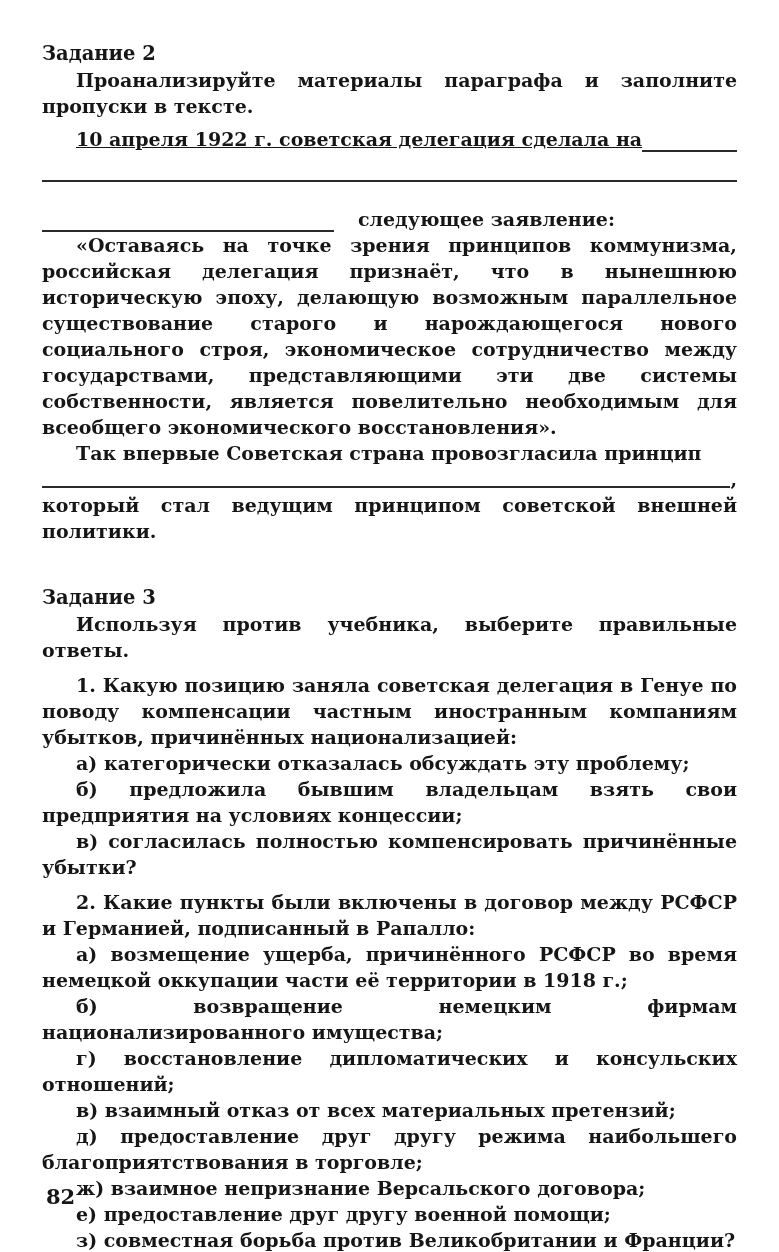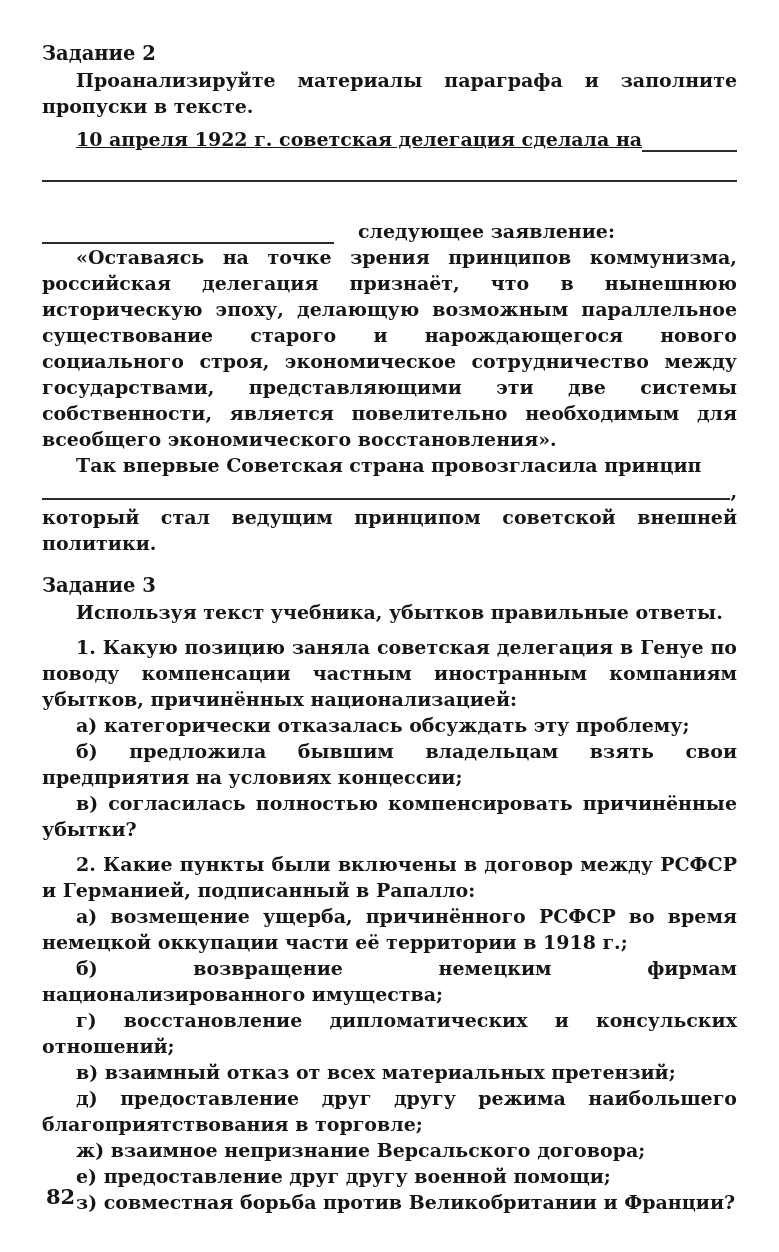--- a/index.html
+++ b/index.html
@@ -43,26 +43,26 @@
     height: 20px;
     display: inline-block;
   }
   .grow { flex: 1 1 auto; }
   .rule-full {
     border-bottom: 2px solid #2a2a2a;
     height: 0;
     margin: 28px 0 0 0;
   }
   .mt-first-fill { margin-top: 7px; text-decoration: underline; }
-  .mt-after-rule { margin-top: 36px; }
+  .mt-after-rule { margin-top: 24px; }
   .fill-line .after-txt { margin-left: 24px; white-space: nowrap; }
   .blank-w { width: 292px; }
   .comma-line { margin-top: 0; }
   .comma-line .blank { margin-bottom: 4px; }
-  .mt-task3 { margin-top: 16px; }
+  .mt-task3 { margin-top: 40px; }
   .mt-q { margin-top: 9px; }
   .page-number {
     position: absolute;
     left: 46px;
     bottom: 42px;
     font-size: 21px;
     font-weight: 600;
   }
 </style>
 </head>
@@ -92,21 +92,21 @@
 
   <div class="fill-line comma-line">
     <span class="blank grow"></span>
     <span class="txt">,</span>
   </div>
 
   <p class="para">который стал ведущим принципом советской внешней политики.</p>
 
   <h3 class="head mt-task3">Задание 3</h3>
 
-  <p class="para indent">Используя текст учебника, убытков правильные ответы.</p>
+  <p class="para indent">Используя против учебника, выберите правильные ответы.</p>
 
   <p class="para indent mt-q">1. Какую позицию заняла советская делегация в Генуе по поводу компенсации частным иностранным компаниям убытков, причинённых национализацией:</p>
   <p class="para indent">а) категорически отказалась обсуждать эту проблему;</p>
   <p class="para indent">б) предложила бывшим владельцам взять свои предприятия на условиях концессии;</p>
   <p class="para indent">в) согласилась полностью компенсировать причинённые убытки?</p>
 
   <p class="para indent mt-q">2. Какие пункты были включены в договор между РСФСР и Германией, подписанный в Рапалло:</p>
   <p class="para indent">а) возмещение ущерба, причинённого РСФСР во время немецкой оккупации части её территории в 1918 г.;</p>
   <p class="para indent">б) возвращение немецким фирмам национализированного имущества;</p>
   <p class="para indent">г) восстановление дипломатических и консульских отношений;</p>

